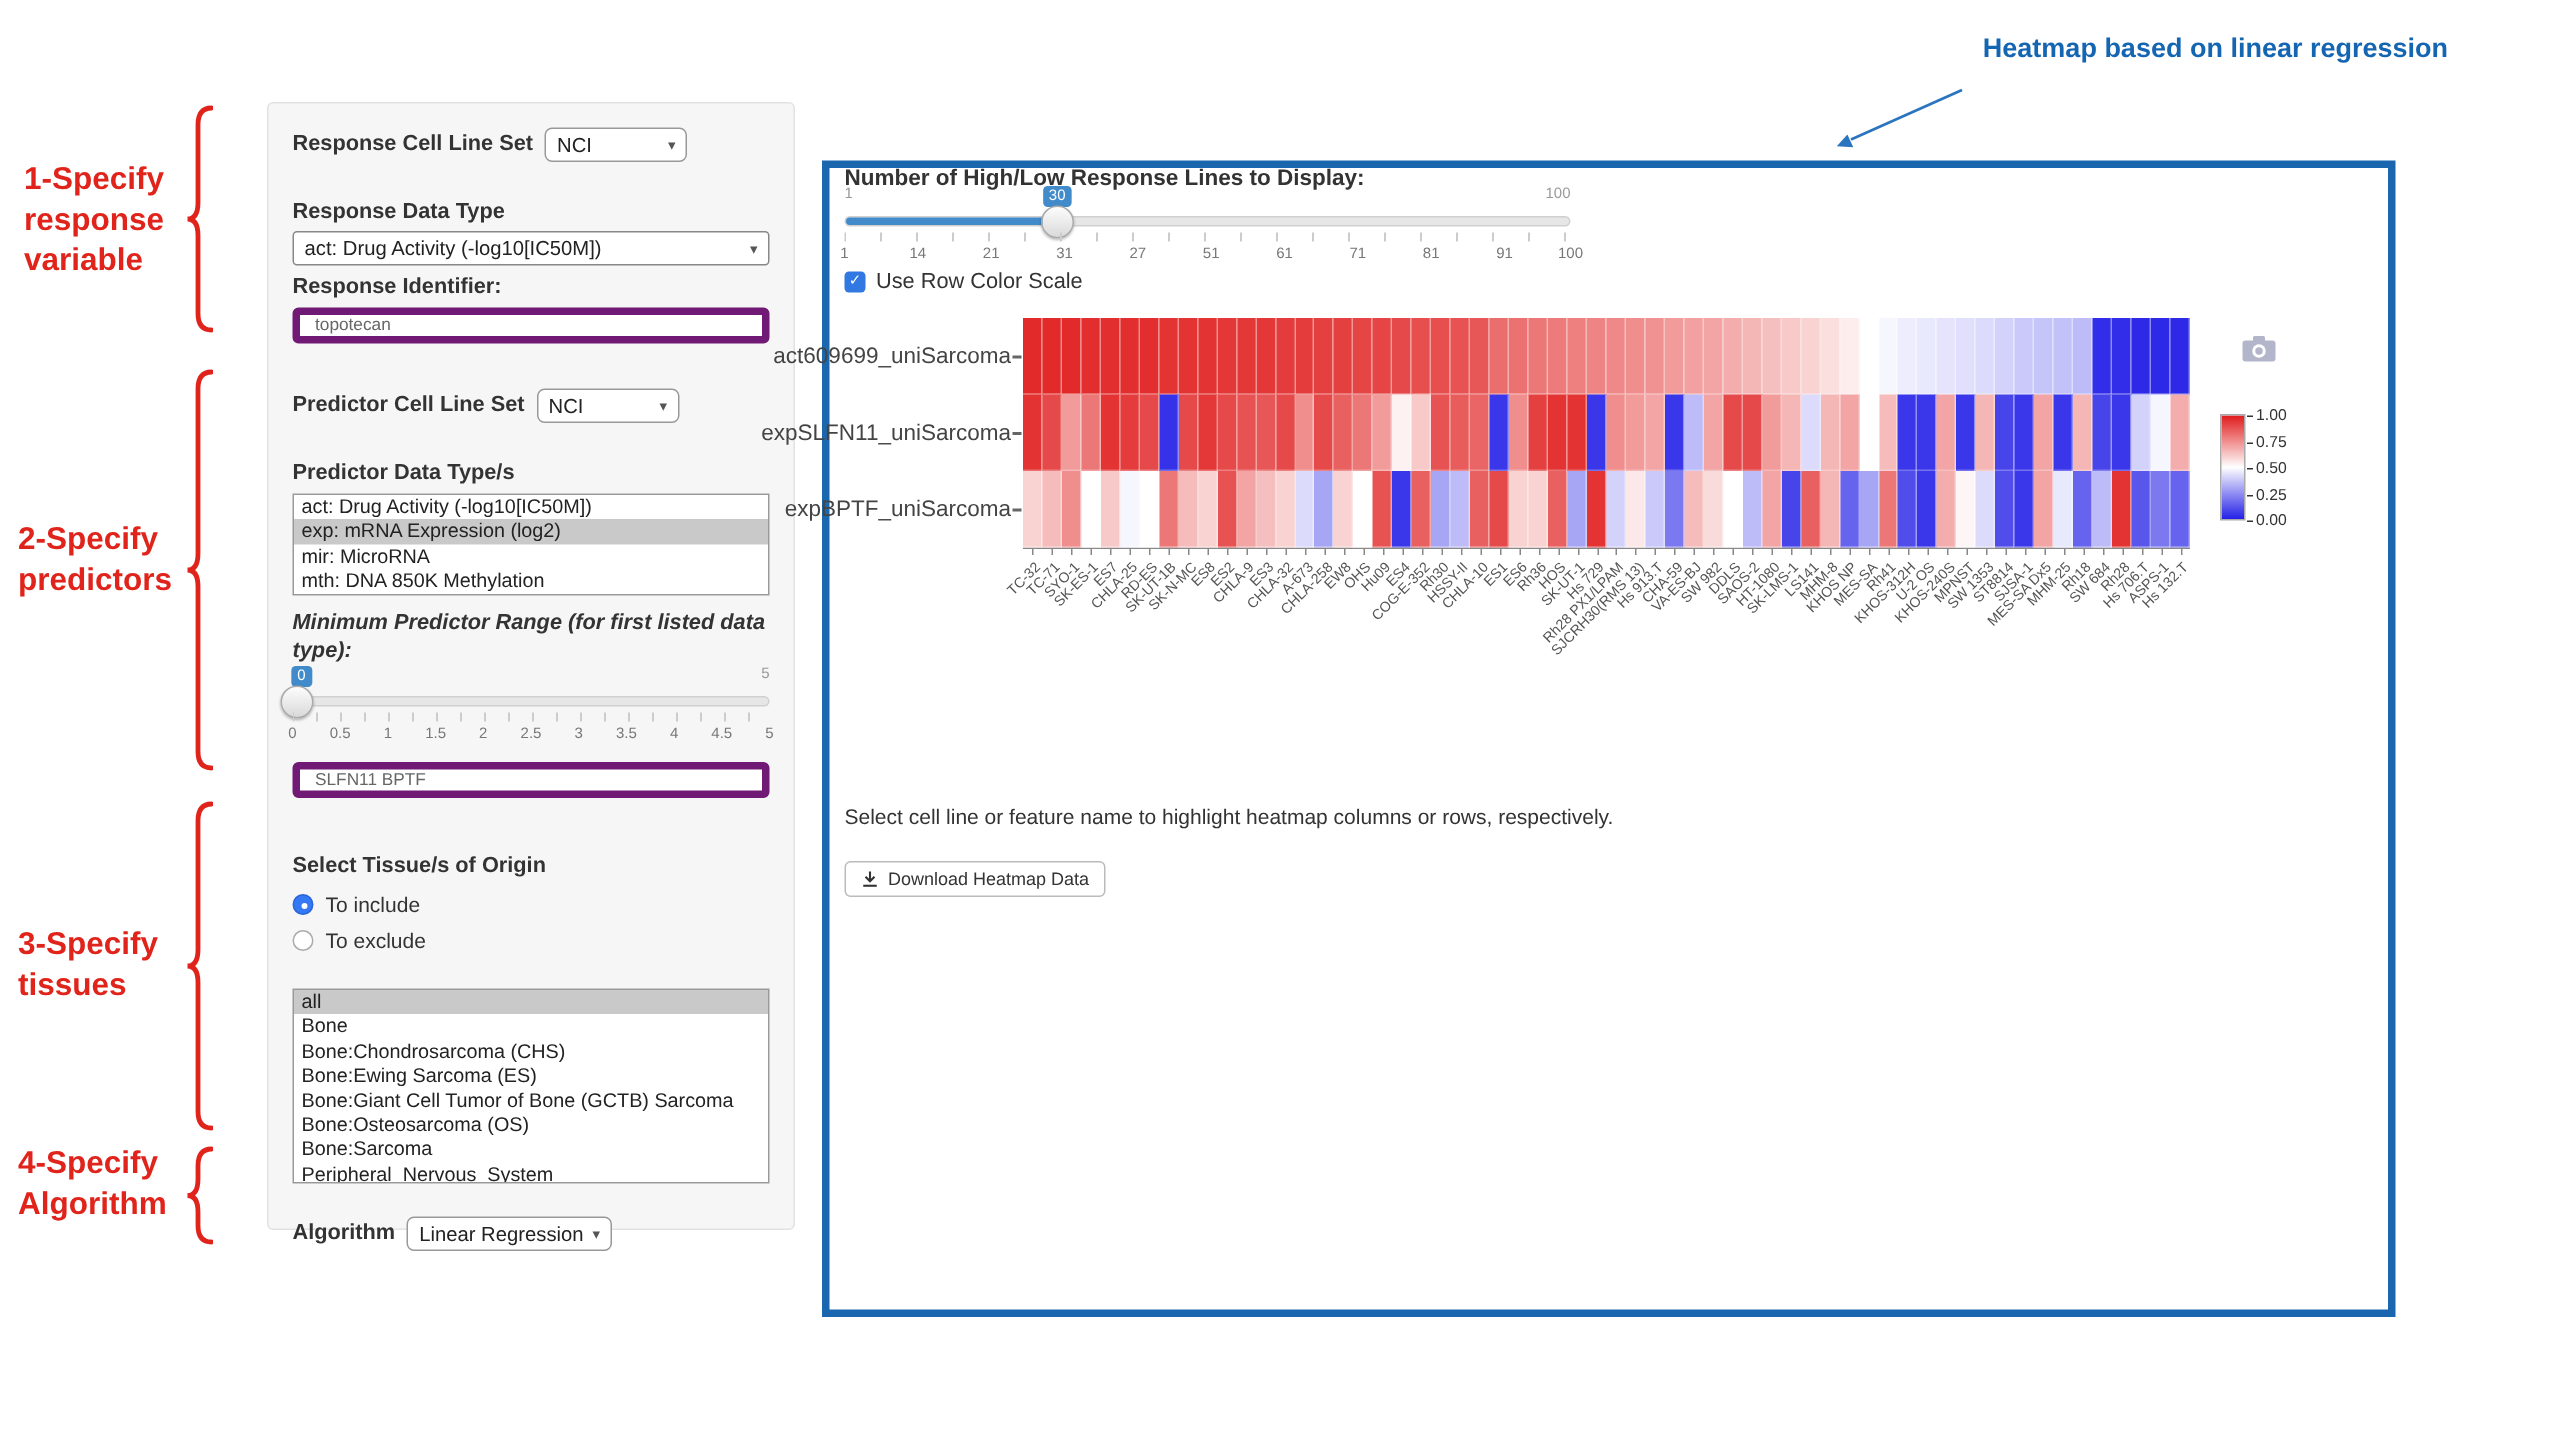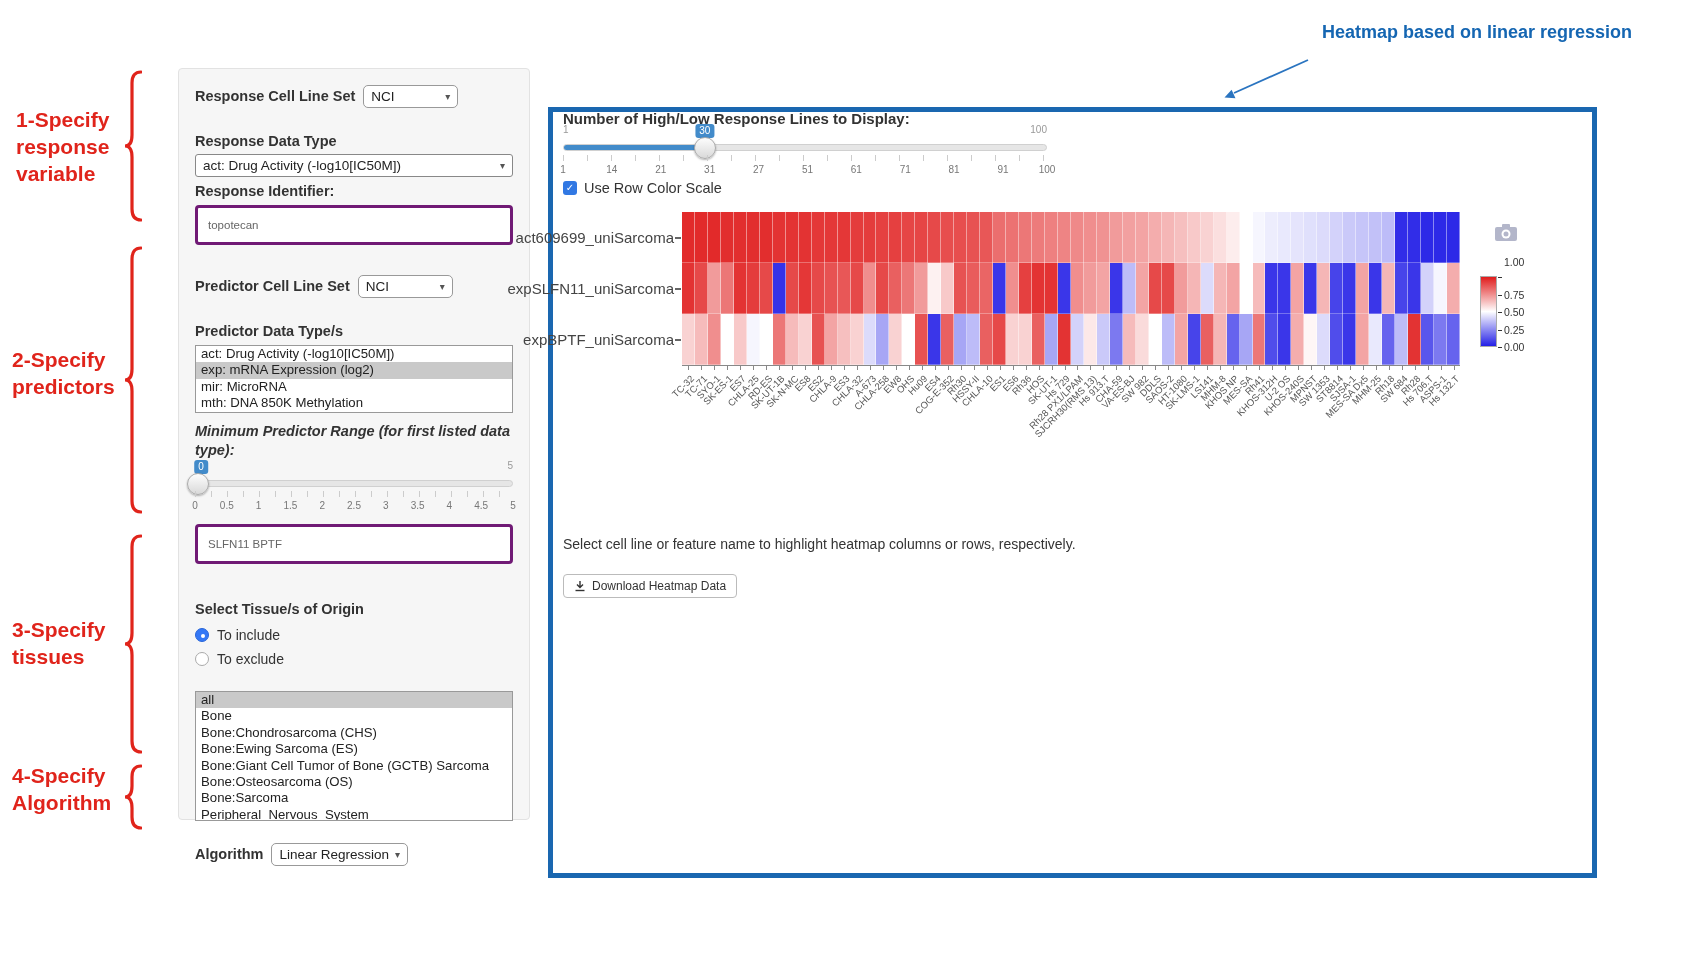--- a/index.html
+++ b/index.html
@@ -23,21 +23,21 @@
   .b3{left:124px;top:534px;height:220px}.b4{left:124px;top:764px;height:66px}
 
   
   .sidebar{position:absolute;left:178px;top:68px;width:352px;height:752px;background:#f6f6f6;border:1px solid #e2e2e2;border-radius:4px;padding:14px 16px;box-sizing:border-box;}
   .sb-label{font-size:14.5px;font-weight:bold;color:#333;line-height:19px;}
   .inline{display:flex;align-items:center;gap:8px;}
   .sel{display:inline-flex;align-items:center;justify-content:space-between;background:#fff;border:1px solid #999;border-radius:5px;padding:3px 7px;font-size:13.5px;color:#222;cursor:pointer;}
   .sel-sm{width:95px;box-sizing:border-box;}
   .sel-full{width:100%;box-sizing:border-box;border-radius:3px;border-color:#888;margin-top:3px;}
   .sel-a{color:#555;font-size:10px;margin-left:6px;}
-  .tin{width:100%;box-sizing:border-box;border:3px solid #701a75;border-radius:4px;background:#fff;height:40px;padding:0 10px;font-size:11.5px;color:#666;font-family:"Liberation Sans",sans-serif;margin-top:4px;}
+  .tin{width:100%;box-sizing:border-box;border:5px solid #701a75;border-radius:4px;background:#fff;height:24px;padding:0 10px;font-size:11.5px;color:#666;font-family:"Liberation Sans",sans-serif;margin-top:4px;}
   .listbox{background:#fff;border:1px solid #999;font-size:13.2px;color:#222;overflow:hidden;margin-top:4px;}
   .lb-item{padding:0 5px;line-height:16.4px;white-space:nowrap;cursor:pointer;}
   .lb-item.selected{background:#c9c9c9;}
 
   
   .slider{position:relative;height:58px;}
   .sl-track{position:absolute;left:0;right:0;top:20px;height:7px;background:#e6e6e6;border:1px solid #d0d0d0;border-radius:4px;box-sizing:border-box;}
   .sl-fill{height:100%;background:#428bca;border-radius:4px 0 0 4px;}
   .sl-handle{position:absolute;top:13px;width:20px;height:20px;border-radius:50%;background:linear-gradient(#fdfdfd,#d9d9d9);border:1px solid #aaa;box-shadow:0 1px 2px rgba(0,0,0,.3);transform:translateX(-50%);cursor:pointer;}
   .sl-badge{position:absolute;top:0;background:#428bca;color:#fff;font-size:10px;padding:0 4px;border-radius:3px;line-height:14px;transform:translateX(-50%);}
@@ -687,21 +687,21 @@
     </svg>
     <span>Download Heatmap Data</span>
   </button>
 
 <div class="hm-rowlabel" style="top: 229px;">act609699_uniSarcoma</div>
     <div class="hm-rowtick" style="top: 237px;"></div>
     <div class="hm-rowlabel" style="top: 280px;">expSLFN11_uniSarcoma</div>
     <div class="hm-rowtick" style="top: 288px;"></div>
     <div class="hm-rowlabel" style="top: 331px;">expBPTF_uniSarcoma</div>
     <div class="hm-rowtick" style="top: 339px;"></div>
-    <div class="lg-lab" style="top: 256px;">1.00</div>
+    <div class="lg-lab" style="top: 271px;">1.00</div>
     <div class="lg-tick" style="top: 277px;"></div>
     <div class="lg-lab" style="top: 288.5px;">0.75</div>
     <div class="lg-tick" style="top: 294.5px;"></div>
     <div class="lg-lab" style="top: 306px;">0.50</div>
     <div class="lg-tick" style="top: 312px;"></div>
     <div class="lg-lab" style="top: 323.5px;">0.25</div>
     <div class="lg-tick" style="top: 329.5px;"></div>
     <div class="lg-lab" style="top: 341px;">0.00</div>
     <div class="lg-tick" style="top: 347px;"></div>
   </div>

